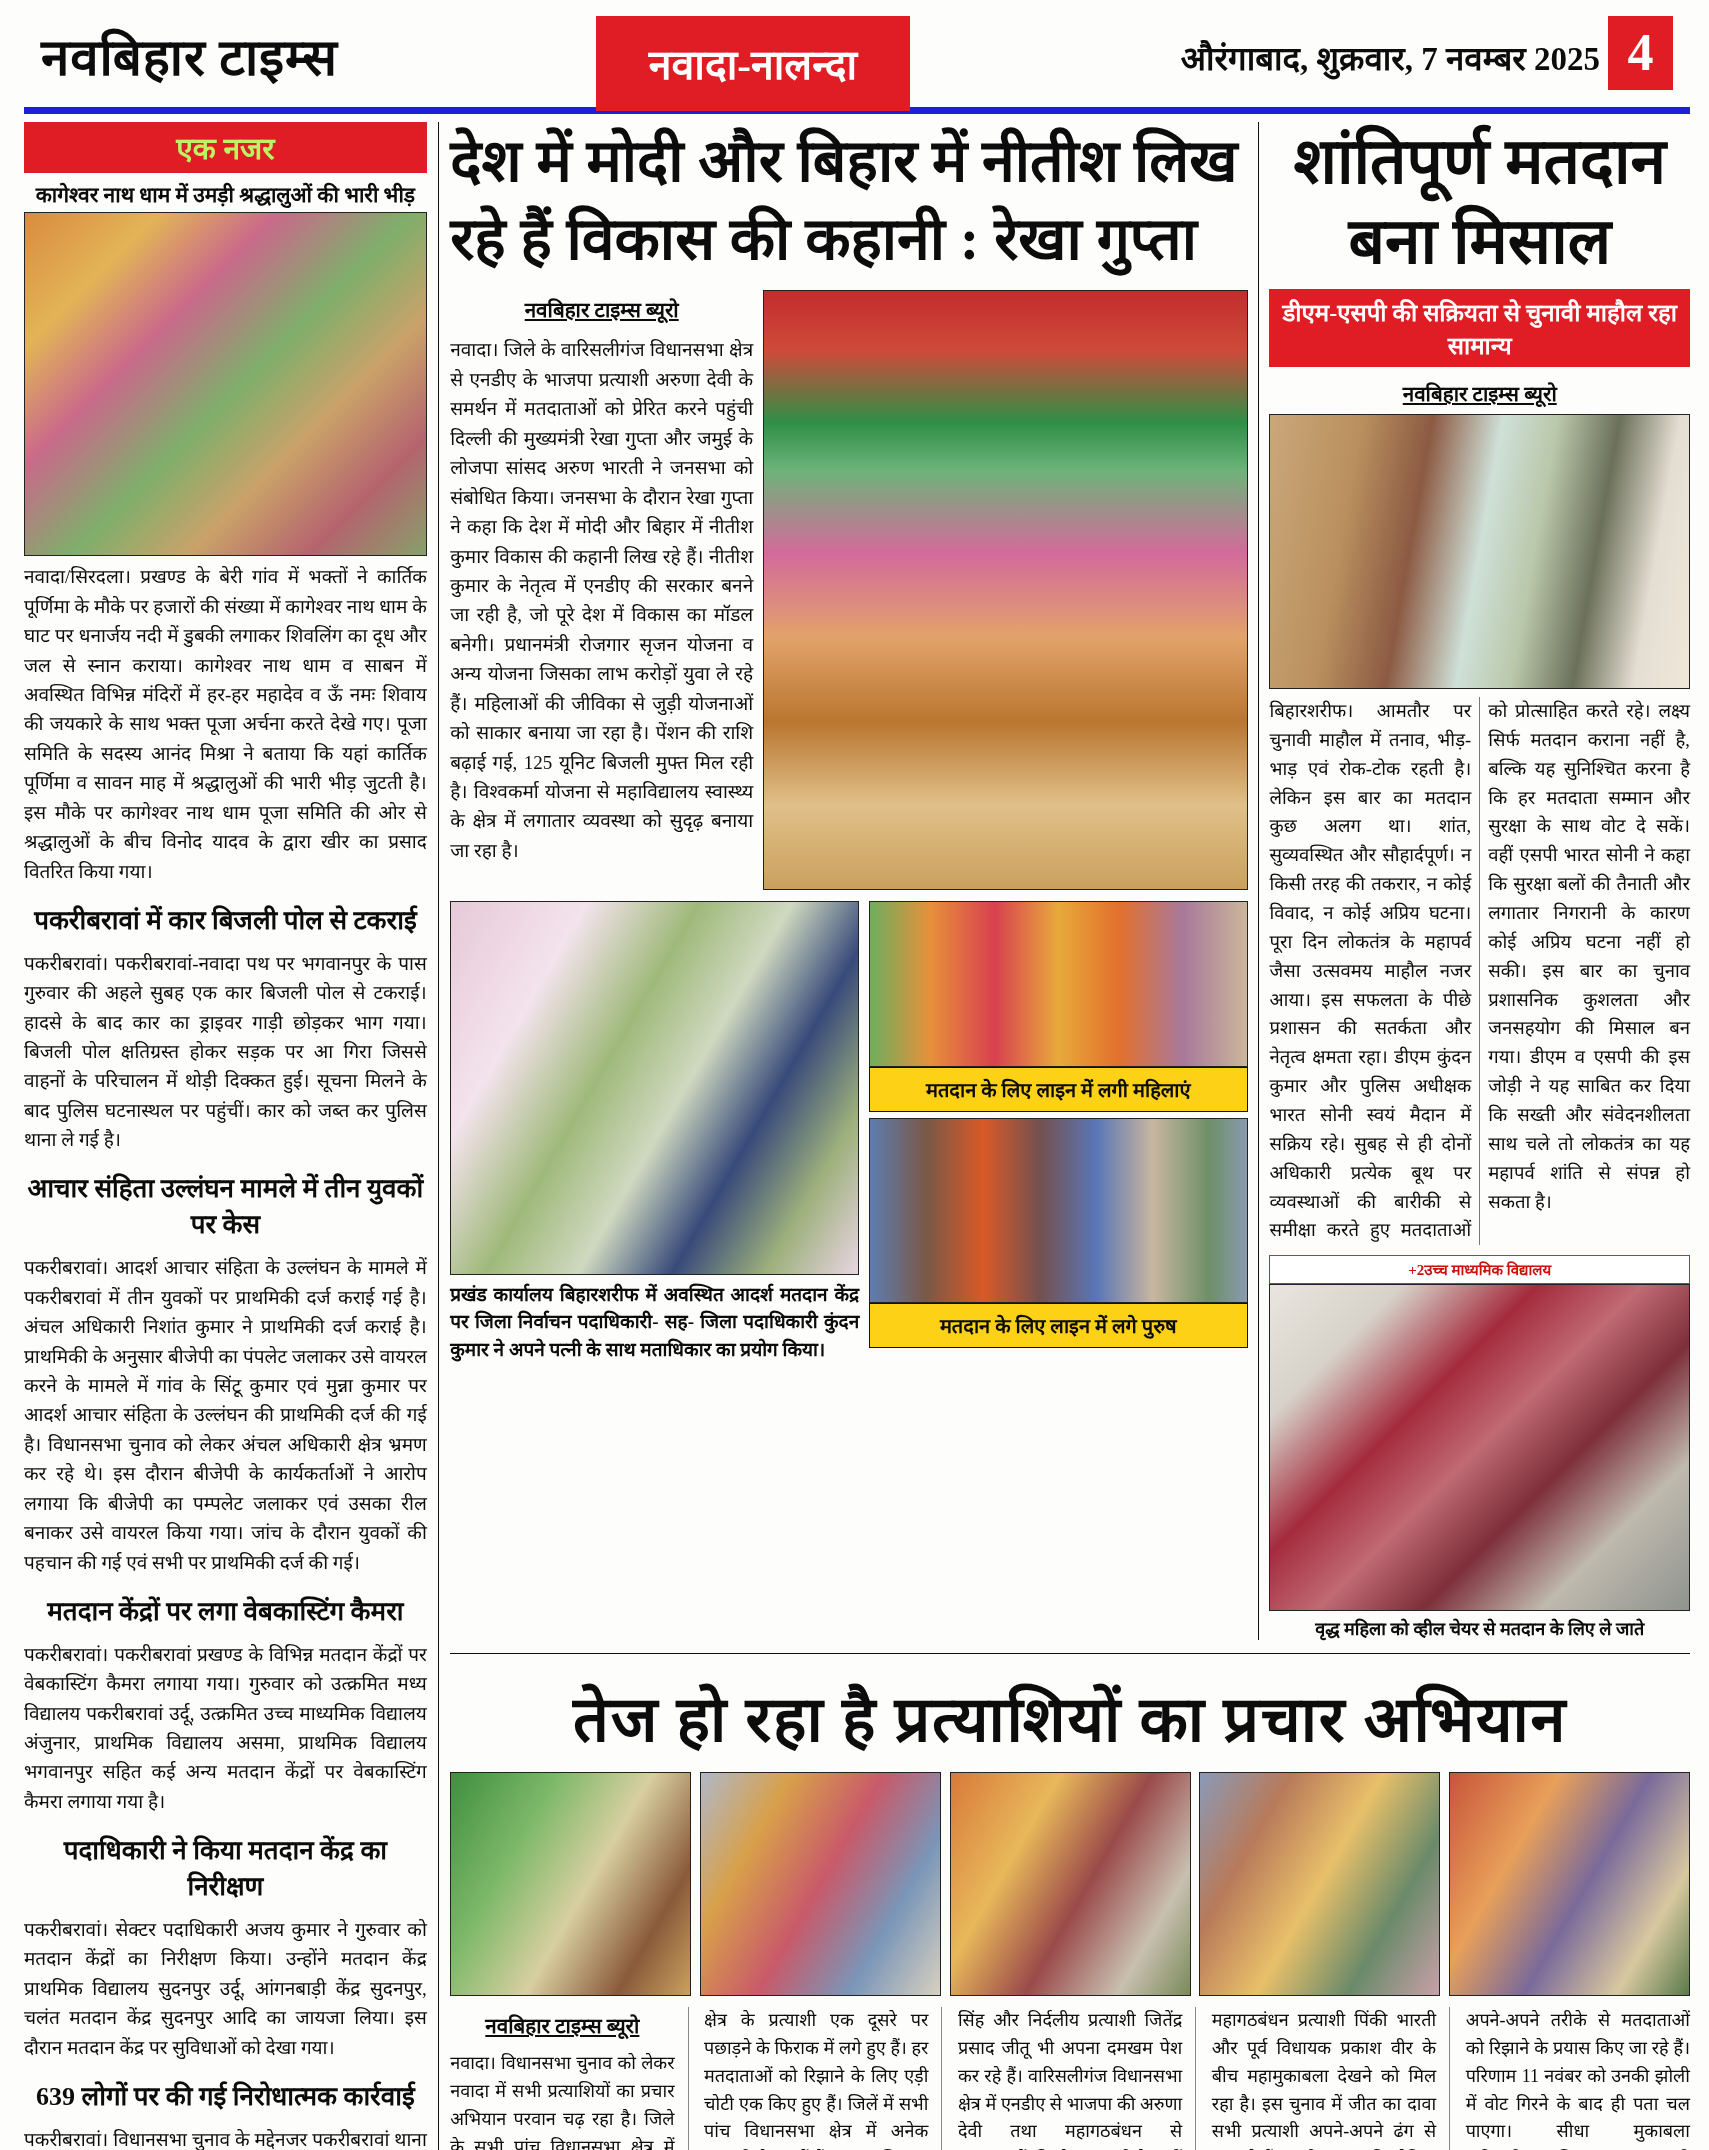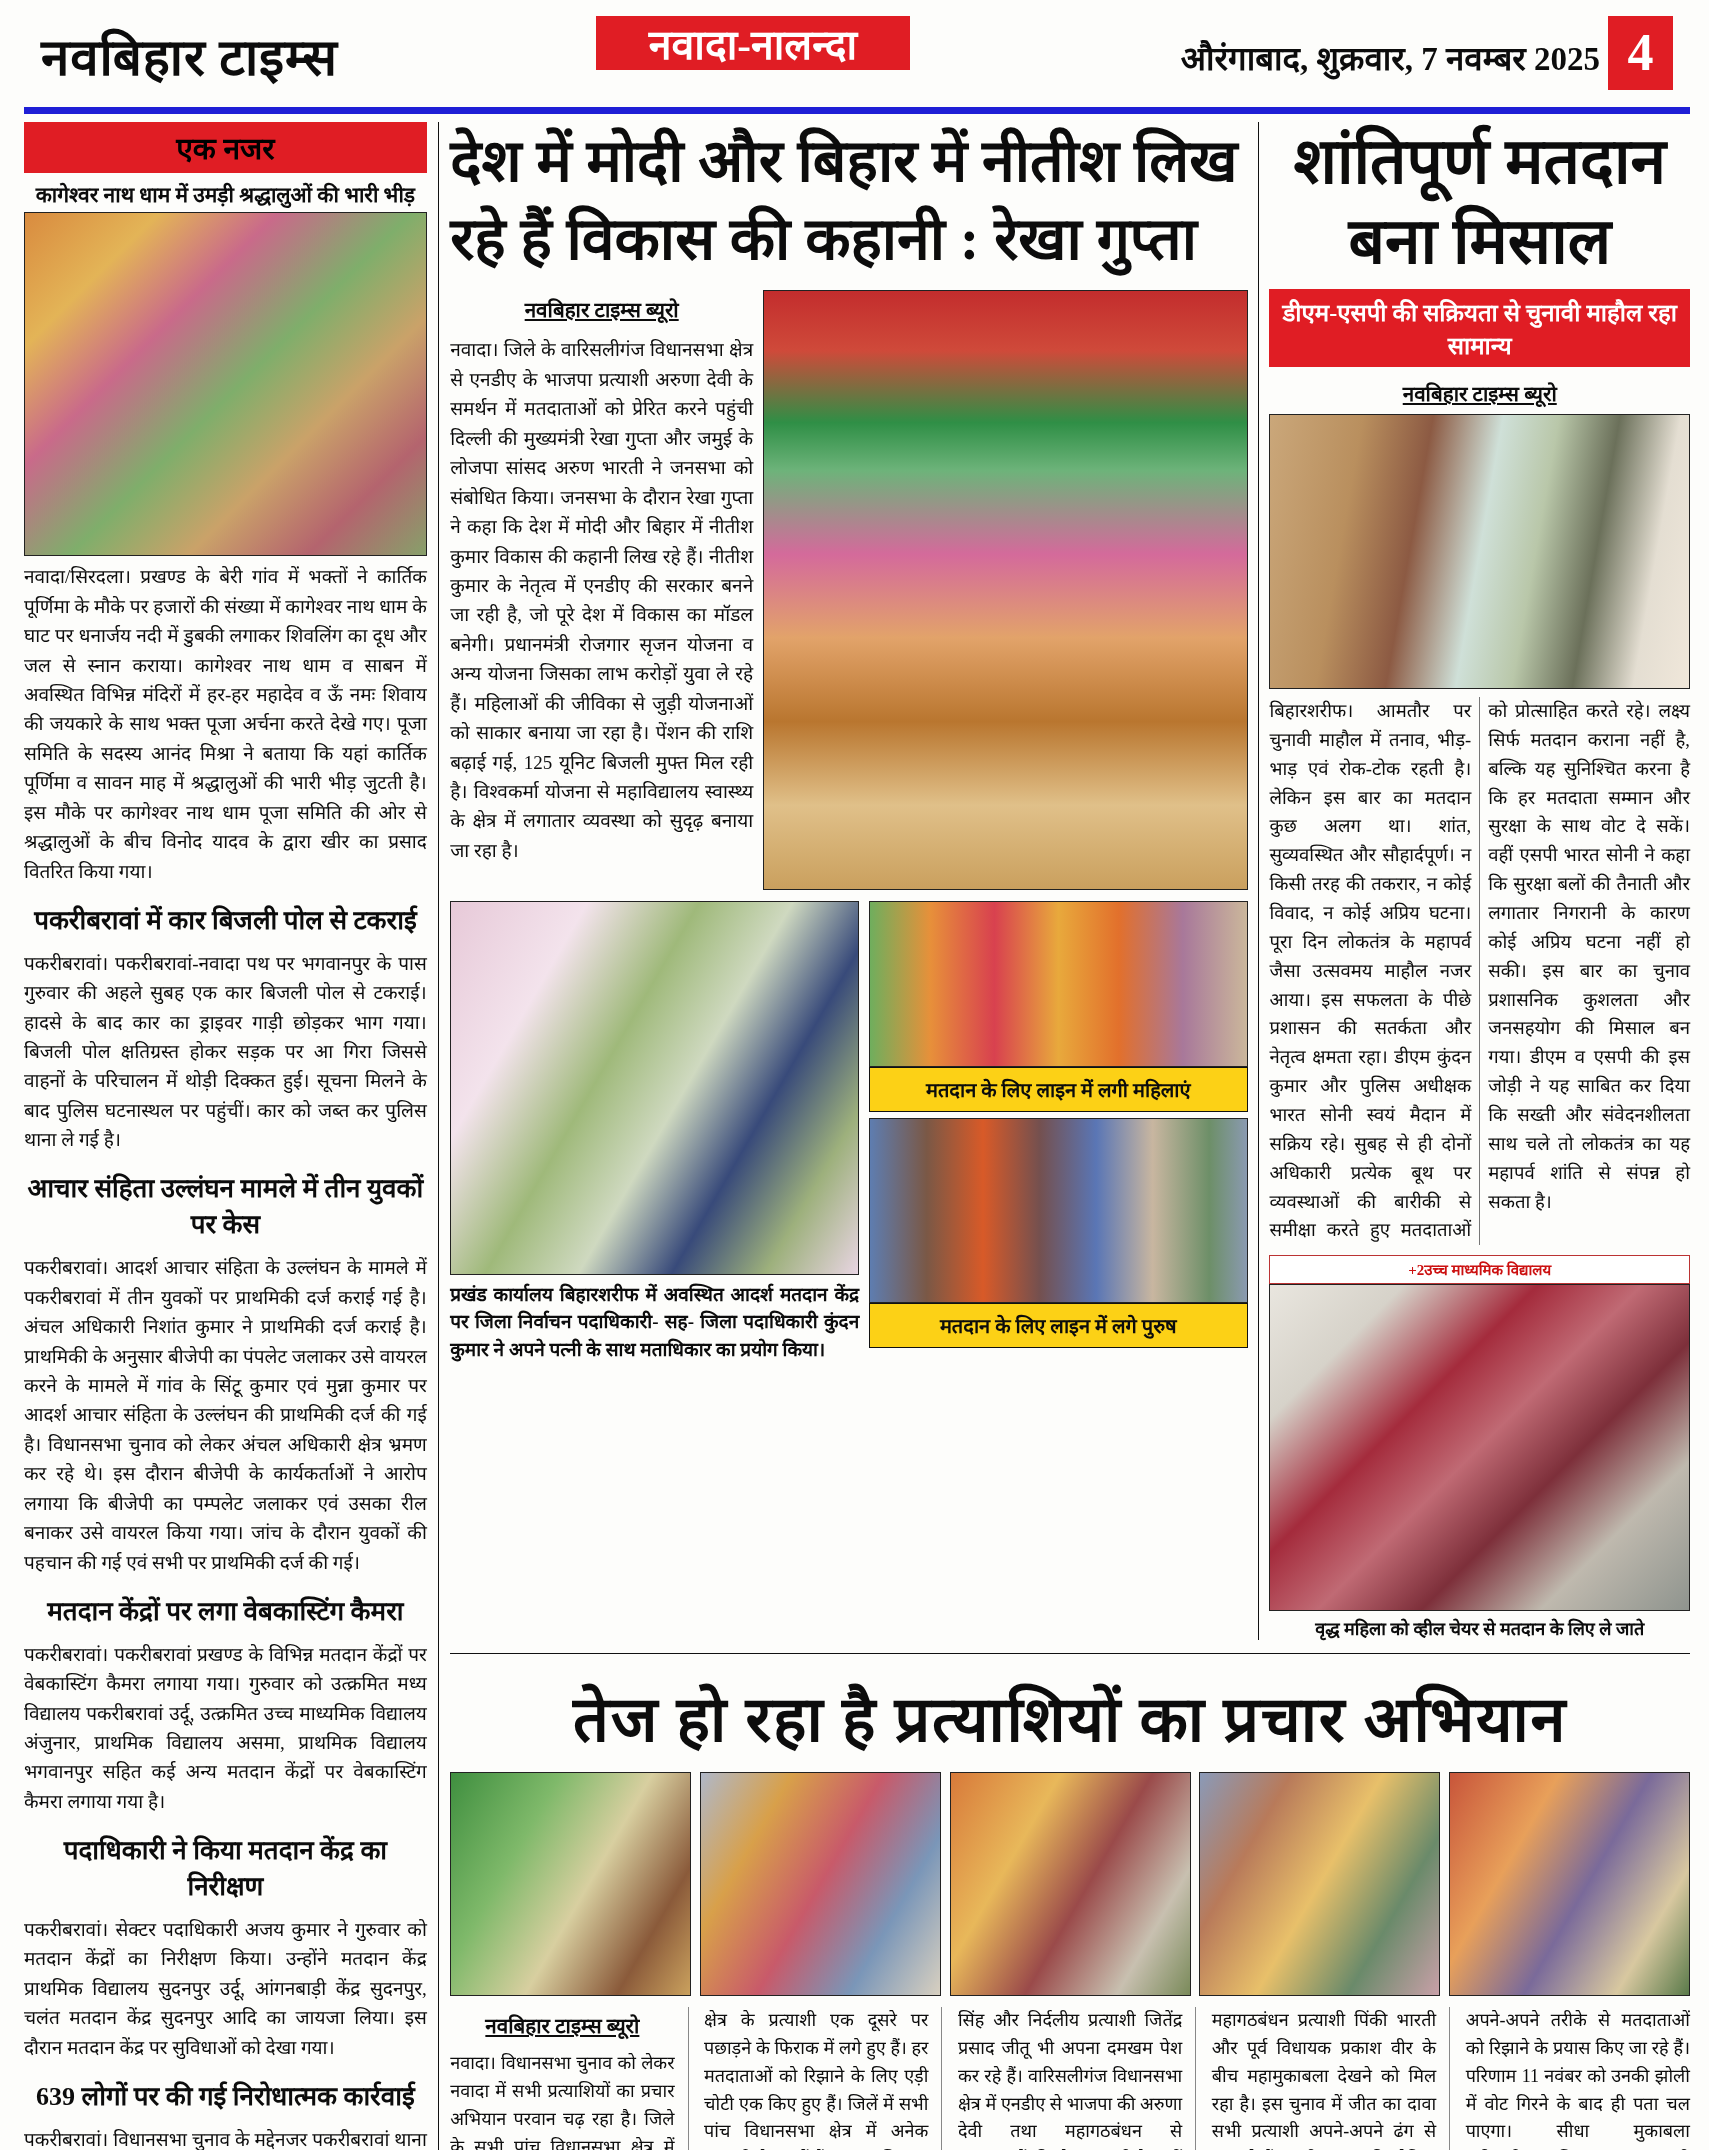--- a/index.html
+++ b/index.html
@@ -3,33 +3,33 @@
 <meta charset="utf-8">
 <style>
   * { margin:0; padding:0; box-sizing:border-box; }
   html,body { background:#e8e8e4; }
   body { width:1709px; height:2693px; font-family:"Liberation Serif","DejaVu Serif",serif; color:#0c0c0c; }
   .page { position:relative; width:1709px; height:2693px; background:#fdfdfb; overflow:hidden; padding:15.5px 19px 0 24px; }
 
   
   .hdr { position:relative; height:89px; }
   .masthead { position:absolute; left:17px; top:4.3px; font-size:51px; font-weight:bold; letter-spacing:0.9px; }
-  .band { position:absolute; left:572px; top:0; width:314px; height:54px; background:#e01d24; color:#fff;
+  .band { position:absolute; left:572px; top:0; width:314px; height:95px; background:#e01d24; color:#fff;
           display:flex; align-items:center; justify-content:center; font-size:41px; font-weight:bold; }
   .dateline { position:absolute; right:90px; top:19px; font-size:33px; font-weight:bold; }
   .pagebox { position:absolute; right:17px; top:0; width:65px; height:74px; background:#e01d24; color:#fff;
              display:flex; align-items:center; justify-content:center; font-size:52px; font-weight:bold; }
   .bluerule { height:6.9px; background:#1f1fd6; margin:2.6px 0 7.7px 0; }
 
   
   .content { display:flex; }
   .leftcol { width:415px; flex:none; padding-right:11.2px; border-right:1.3px solid #111; }
   .rightwrap { flex:1; padding-left:11.2px; }
 
-  .ek-band { background:#e01d24; color:#000000; text-align:center; font-size:30px; font-weight:bold; padding:5.2px 0; }
+  .ek-band { background:#e01d24; color:#bef264; text-align:center; font-size:30px; font-weight:bold; padding:5.2px 0; }
   .lead-title { font-size:21px; font-weight:bold; text-align:center; padding:6.9px 0 4.3px; }
   .photo { border:1.7px solid #222; }
   .ph-temple { height:344px; background:
       linear-gradient(135deg,#d98b3f 0%,#e3b457 18%,#c96a8a 34%,#7fae6b 52%,#caa269 68%,#b4646e 84%,#87a06a 100%); }
   .body-txt { font-size:19px; line-height:1.55; text-align:justify; padding-top:6px; }
   .sub-head { font-size:26px; font-weight:bold; text-align:center; padding:14.6px 0 6px; }
 
   
   .mid-top { display:flex; }
   .midcol { width:809px; flex:none; padding-right:10.3px; border-right:1.3px solid #111; }

